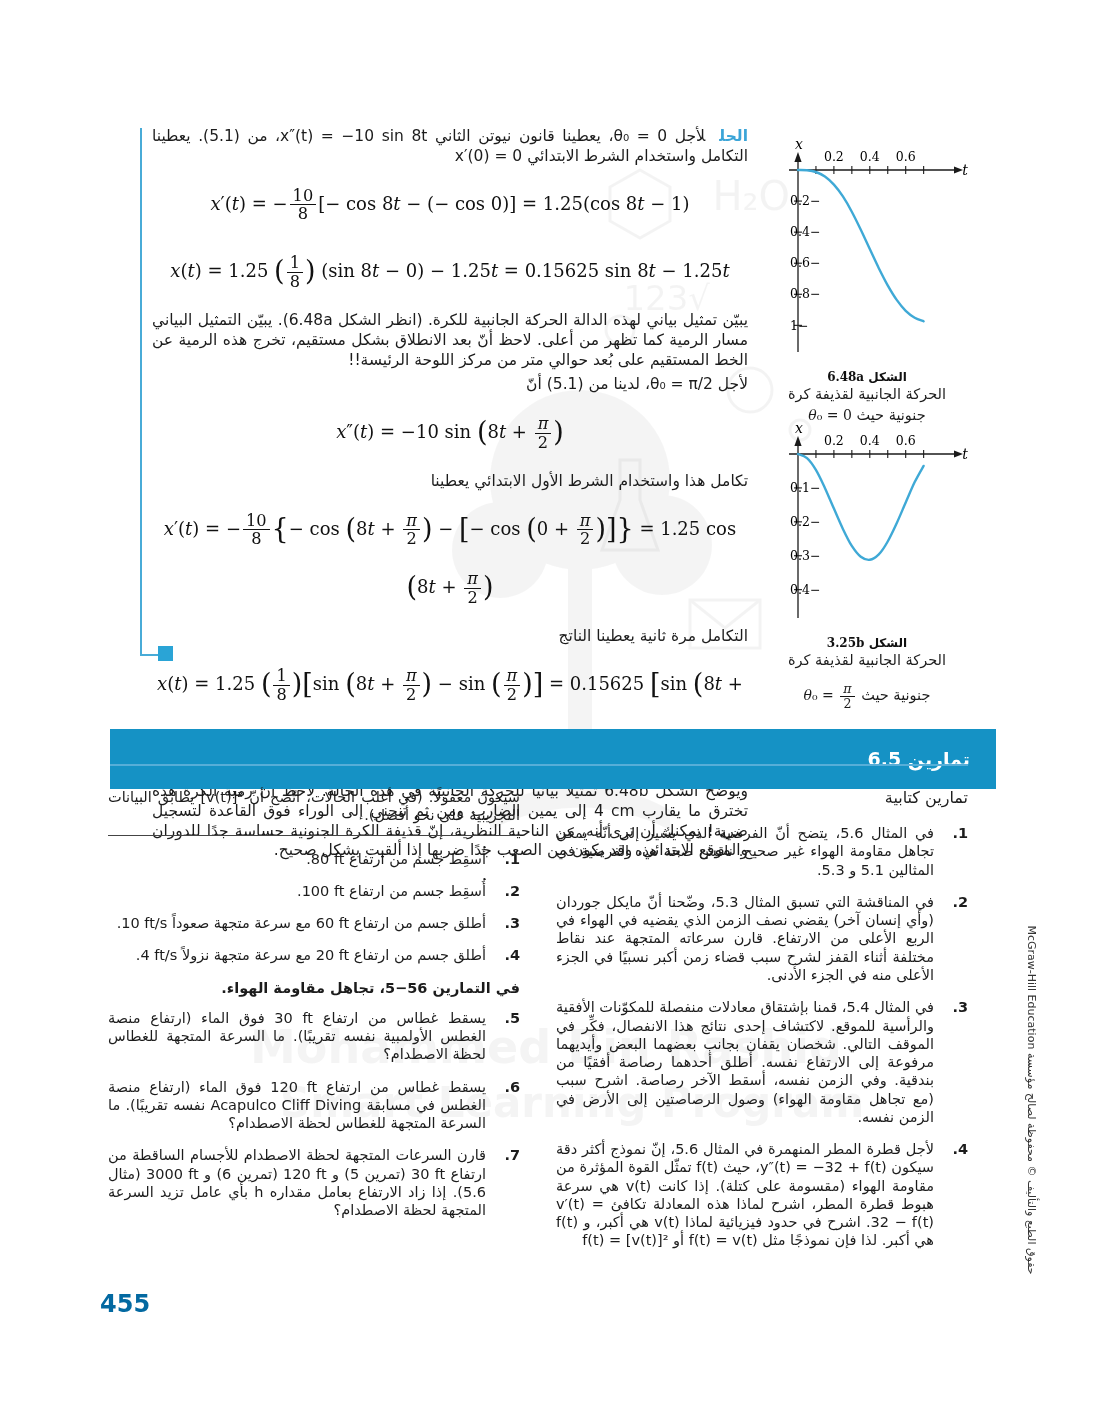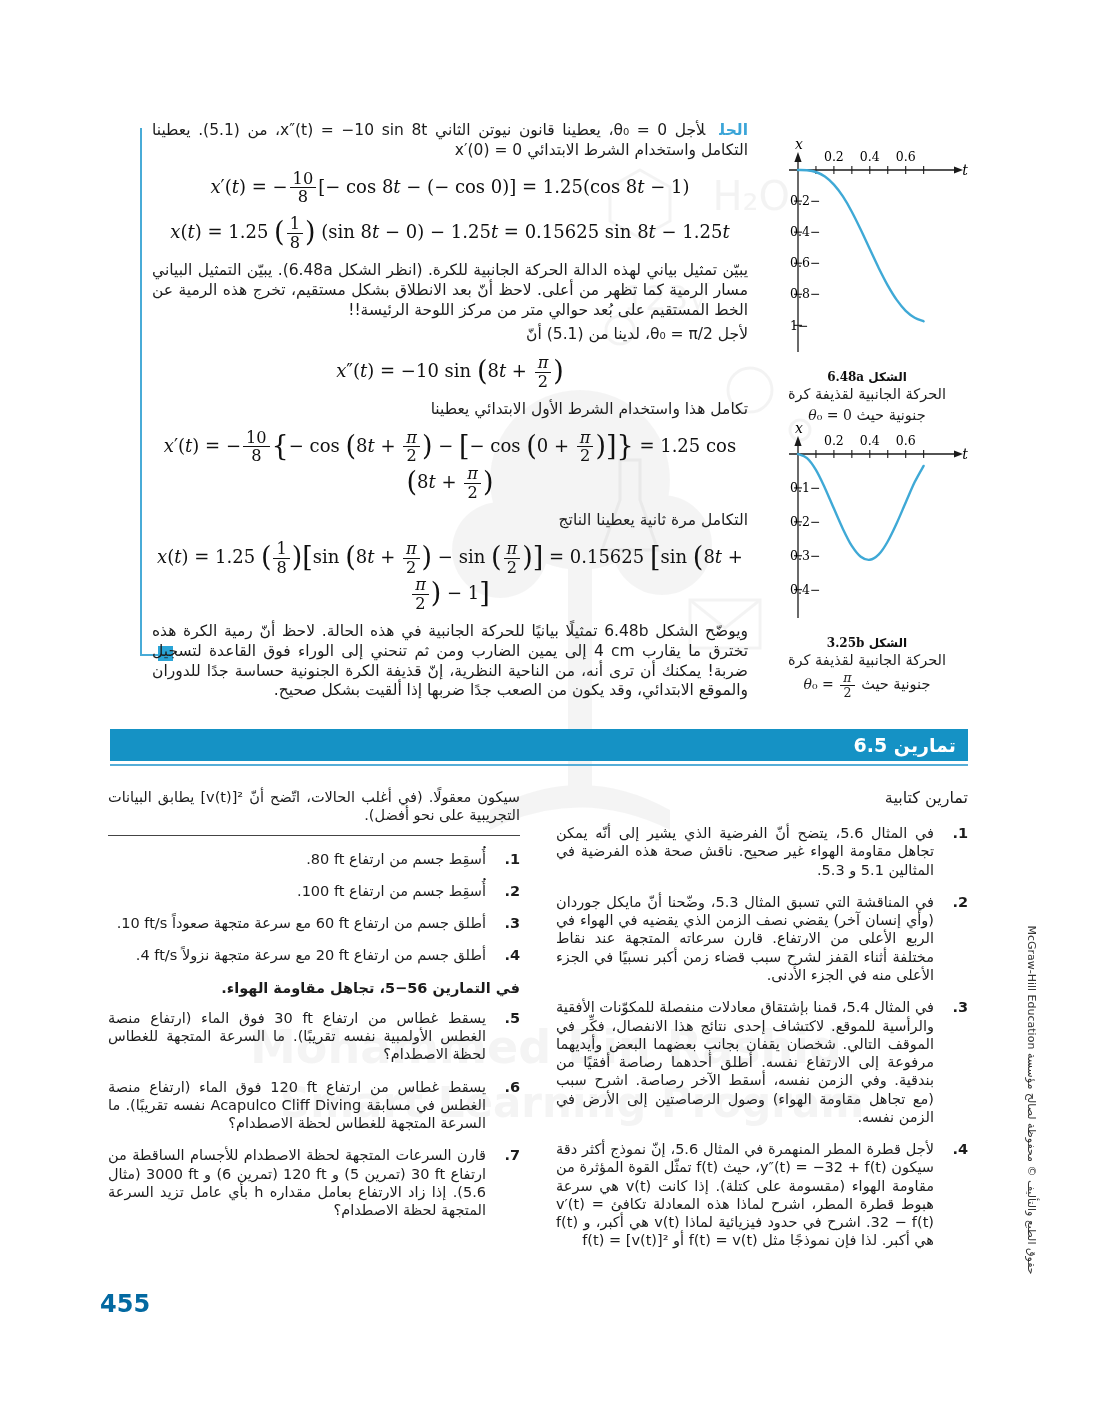--- a/index.html
+++ b/index.html
@@ -6,43 +6,43 @@
   .page{position:relative;width:1118px;height:1403px;background:#ffffff;overflow:hidden;
         font-family:"DejaVu Sans",sans-serif;color:#1c1c1c;direction:rtl;}
   
   .wm{position:absolute;color:rgba(60,60,60,0.055);pointer-events:none;}
   .wm-text{font-weight:bold;font-family:"DejaVu Sans",sans-serif;white-space:nowrap;direction:ltr;}
   .wm-svg{position:absolute;pointer-events:none;opacity:0.05;}
   
   .side-line{position:absolute;left:140px;top:128px;width:2px;height:528px;background:#48abd7;}
   .side-foot{position:absolute;left:140px;top:654px;width:18px;height:2px;background:#48abd7;}
   .side-sq{position:absolute;left:158px;top:646px;width:15px;height:15px;background:#2aa4d6;}
-  .solution{position:absolute;left:152px;top:116px;width:596px;font-size:15.5px;line-height:1.28;
+  .solution{position:absolute;left:152px;top:122px;width:596px;font-size:15.5px;line-height:1.28;
             text-align:justify;}
   .solution p{margin:5px 0;}
   .sol-label{color:#3ba5d8;font-weight:bold;margin-left:14px;}
   .eq{direction:ltr;text-align:center;font-family:"DejaVu Serif",serif;font-size:18px;margin:9px 0;color:#111;}
   .eq i{font-family:"DejaVu Serif",serif;}
   .eq .fn{font-style:normal;}
-  .frac{display:inline-block;vertical-align:middle;text-align:center;margin:0 2px;font-size:0.9em;line-height:1.1;}
+  .frac{display:inline-block;vertical-align:middle;text-align:center;margin:11px 2px;font-size:0.9em;line-height:1.1;}
   .frac .fr-n{display:block;border-bottom:1.3px solid #111;padding:0 3px;}
   .frac .fr-d{display:block;padding:0 3px;}
   .big{font-size:1.5em;vertical-align:middle;position:relative;top:-1px;font-weight:400;}
   
   .figure{position:absolute;width:206px;text-align:center;}
   .fig-a{left:764px;top:140px;}
   .fig-b{left:764px;top:424px;}
   .fig-title{font-weight:bold;font-size:12px;margin-top:6px;color:#111;}
   .fig-title .fig-no{font-family:"DejaVu Serif",serif;}
   .fig-cap{font-size:14.5px;line-height:1.45;color:#1c1c1c;}
   .cap-math{direction:ltr;display:inline-block;font-family:"DejaVu Serif",serif;font-size:14px;}
   .cap-math i{font-family:"DejaVu Serif",serif;}
   
   .banner{position:absolute;left:110px;top:729px;width:858px;height:32px;background:#1592c5;
-          color:#ffffff;font-weight:bold;font-size:19px;line-height:32px;padding:0;text-align:right;}
+          color:#ffffff;font-weight:bold;font-size:19px;line-height:32px;padding:14px;text-align:right;}
   .banner span{margin-right:12px;}
   .banner-underline{position:absolute;left:110px;top:764px;width:858px;height:2px;background:#56aed8;}
   
   .col{position:absolute;top:788px;width:412px;font-size:14.5px;line-height:1.26;text-align:justify;}
   .col-right{left:556px;}
   .col-left{left:108px;}
   .col-header{font-weight:normal;font-size:16px;margin-bottom:16px;}
   .col-subheader{font-weight:bold;font-size:14.5px;margin:14px 0 12px;}
   .xitem{display:flex;margin-bottom:14px;gap:8px;}
   .xnum{flex:0 0 26px;font-weight:bold;text-align:right;}

